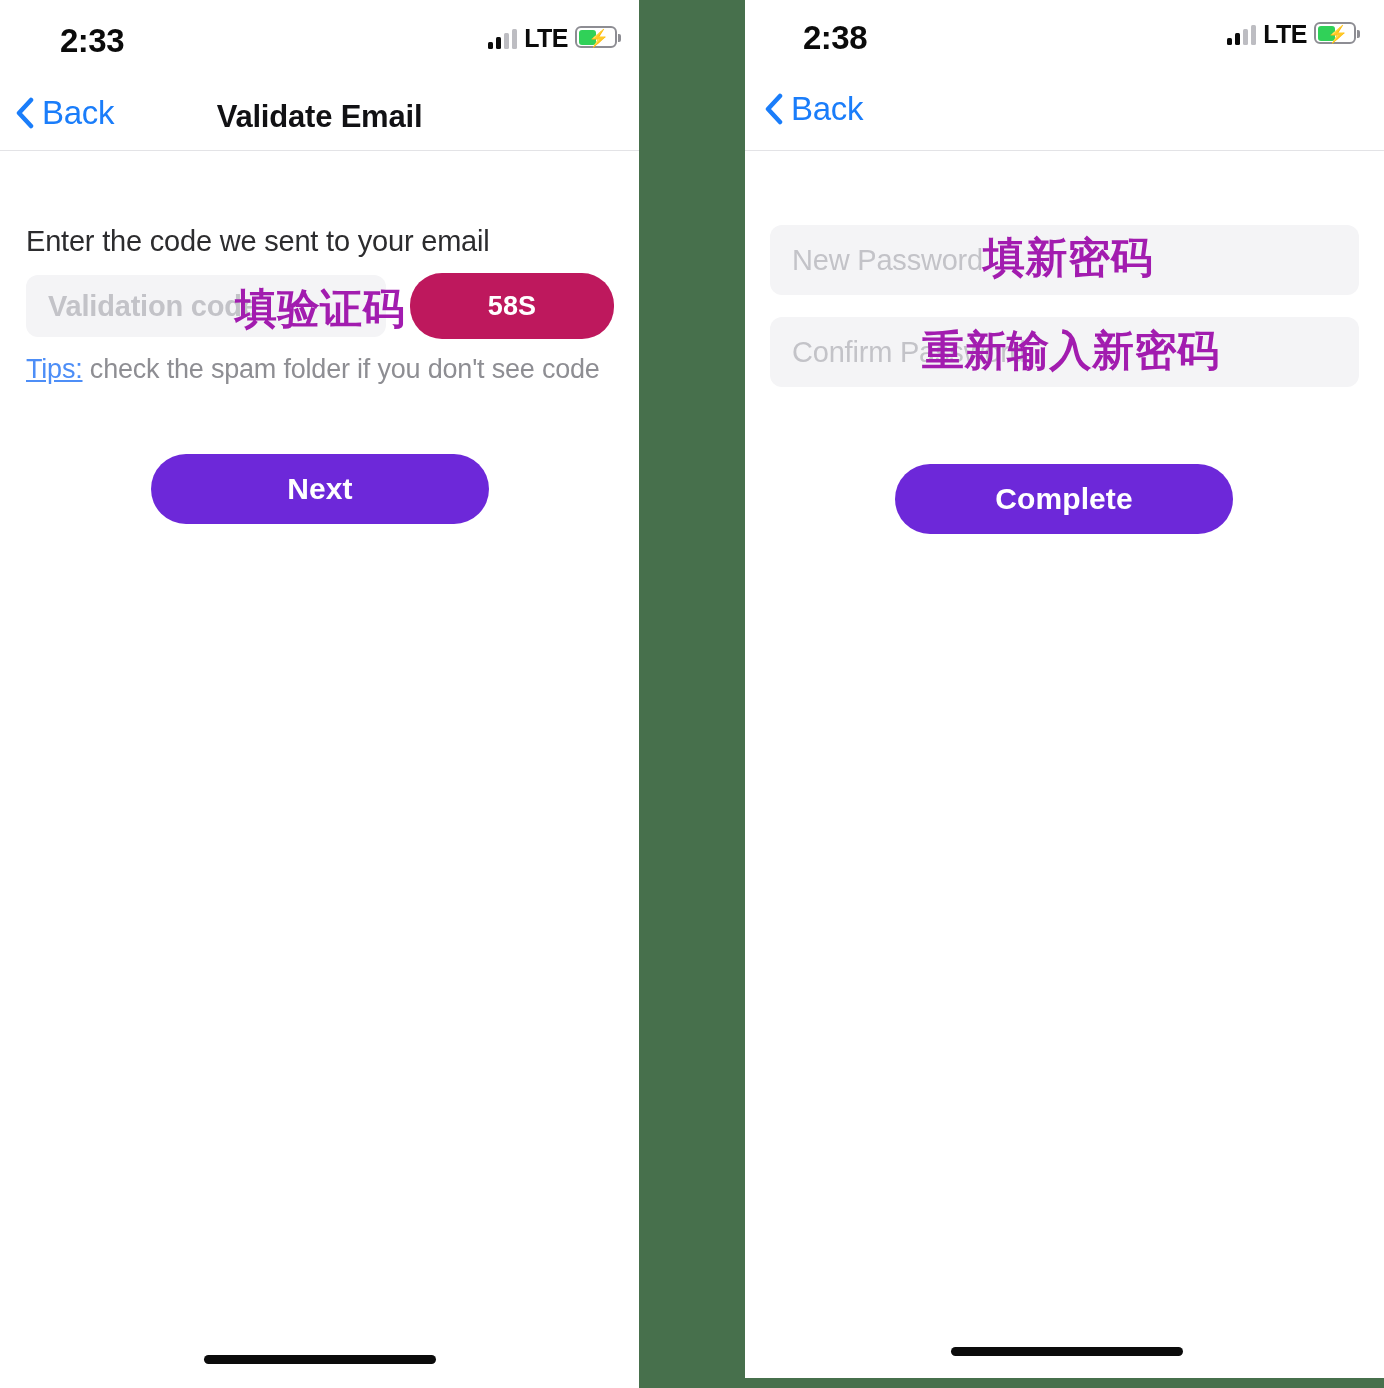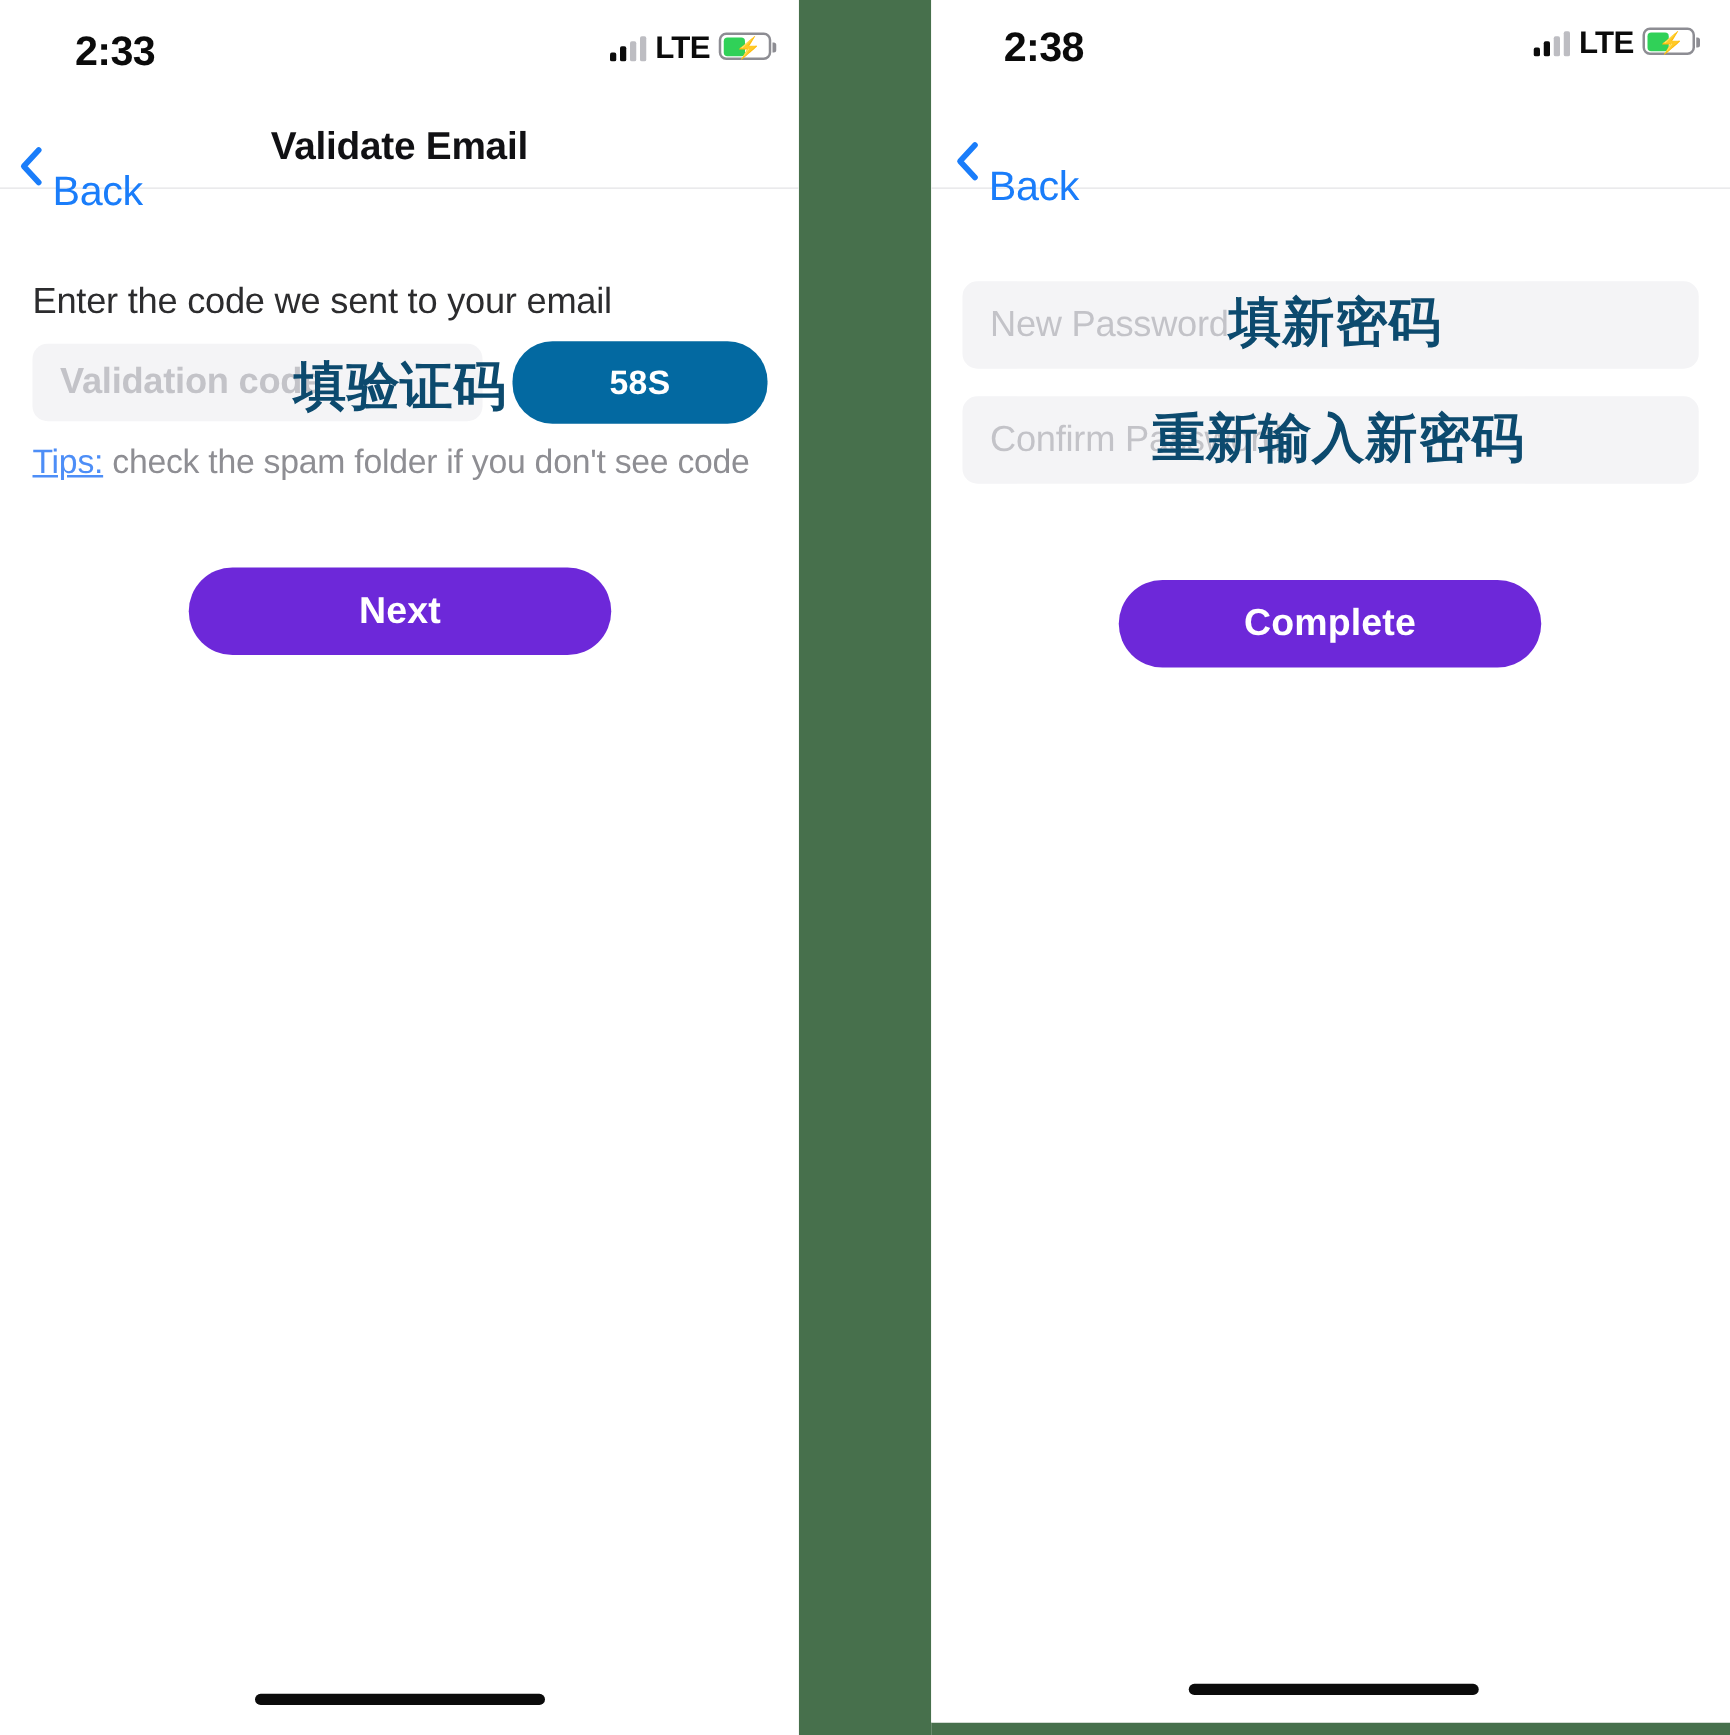--- a/index.html
+++ b/index.html
@@ -153,21 +153,20 @@
   #phone-right .nav-back { left: 18px; top: 12px; }
   .nav-back .chev {
     display: block;
     width: 22px;
     height: 32px;
   }
   .nav-back-label {
     font-size: 33px;
     color: #1a7dfa;
     letter-spacing: -0.3px;
-    margin-top: 40px;
   }
   .nav-title {
     position: absolute;
     left: 0;
     right: 0;
     text-align: center;
     font-size: 31px;
     font-weight: bold;
     color: #111114;
     letter-spacing: -0.2px;
@@ -197,21 +196,21 @@
     top: 50%;
     transform: translateY(-50%);
     font-size: 29px;
     color: #c3c3c8;
     letter-spacing: -0.2px;
     white-space: nowrap;
   }
 
   .timer-pill {
     position: absolute;
-    background: #0369a1;
+    background: #be185d;
     border-radius: 32px;
     display: flex;
     align-items: center;
     justify-content: center;
     cursor: pointer;
   }
   .timer-pill span {
     font-size: 27px;
     font-weight: bold;
     color: #ffffff;
@@ -241,21 +240,21 @@
   .cta span {
     font-size: 30px;
     font-weight: bold;
     color: #ffffff;
     letter-spacing: 0.1px;
   }
 
   
   .annot {
     position: absolute;
-    color: #0c4a6e;
+    color: #a21caf;
     font-weight: bold;
     letter-spacing: 0.5px;
     white-space: nowrap;
     pointer-events: none;
   }
 
   
   .home-indicator {
     position: absolute;
     height: 9px;

